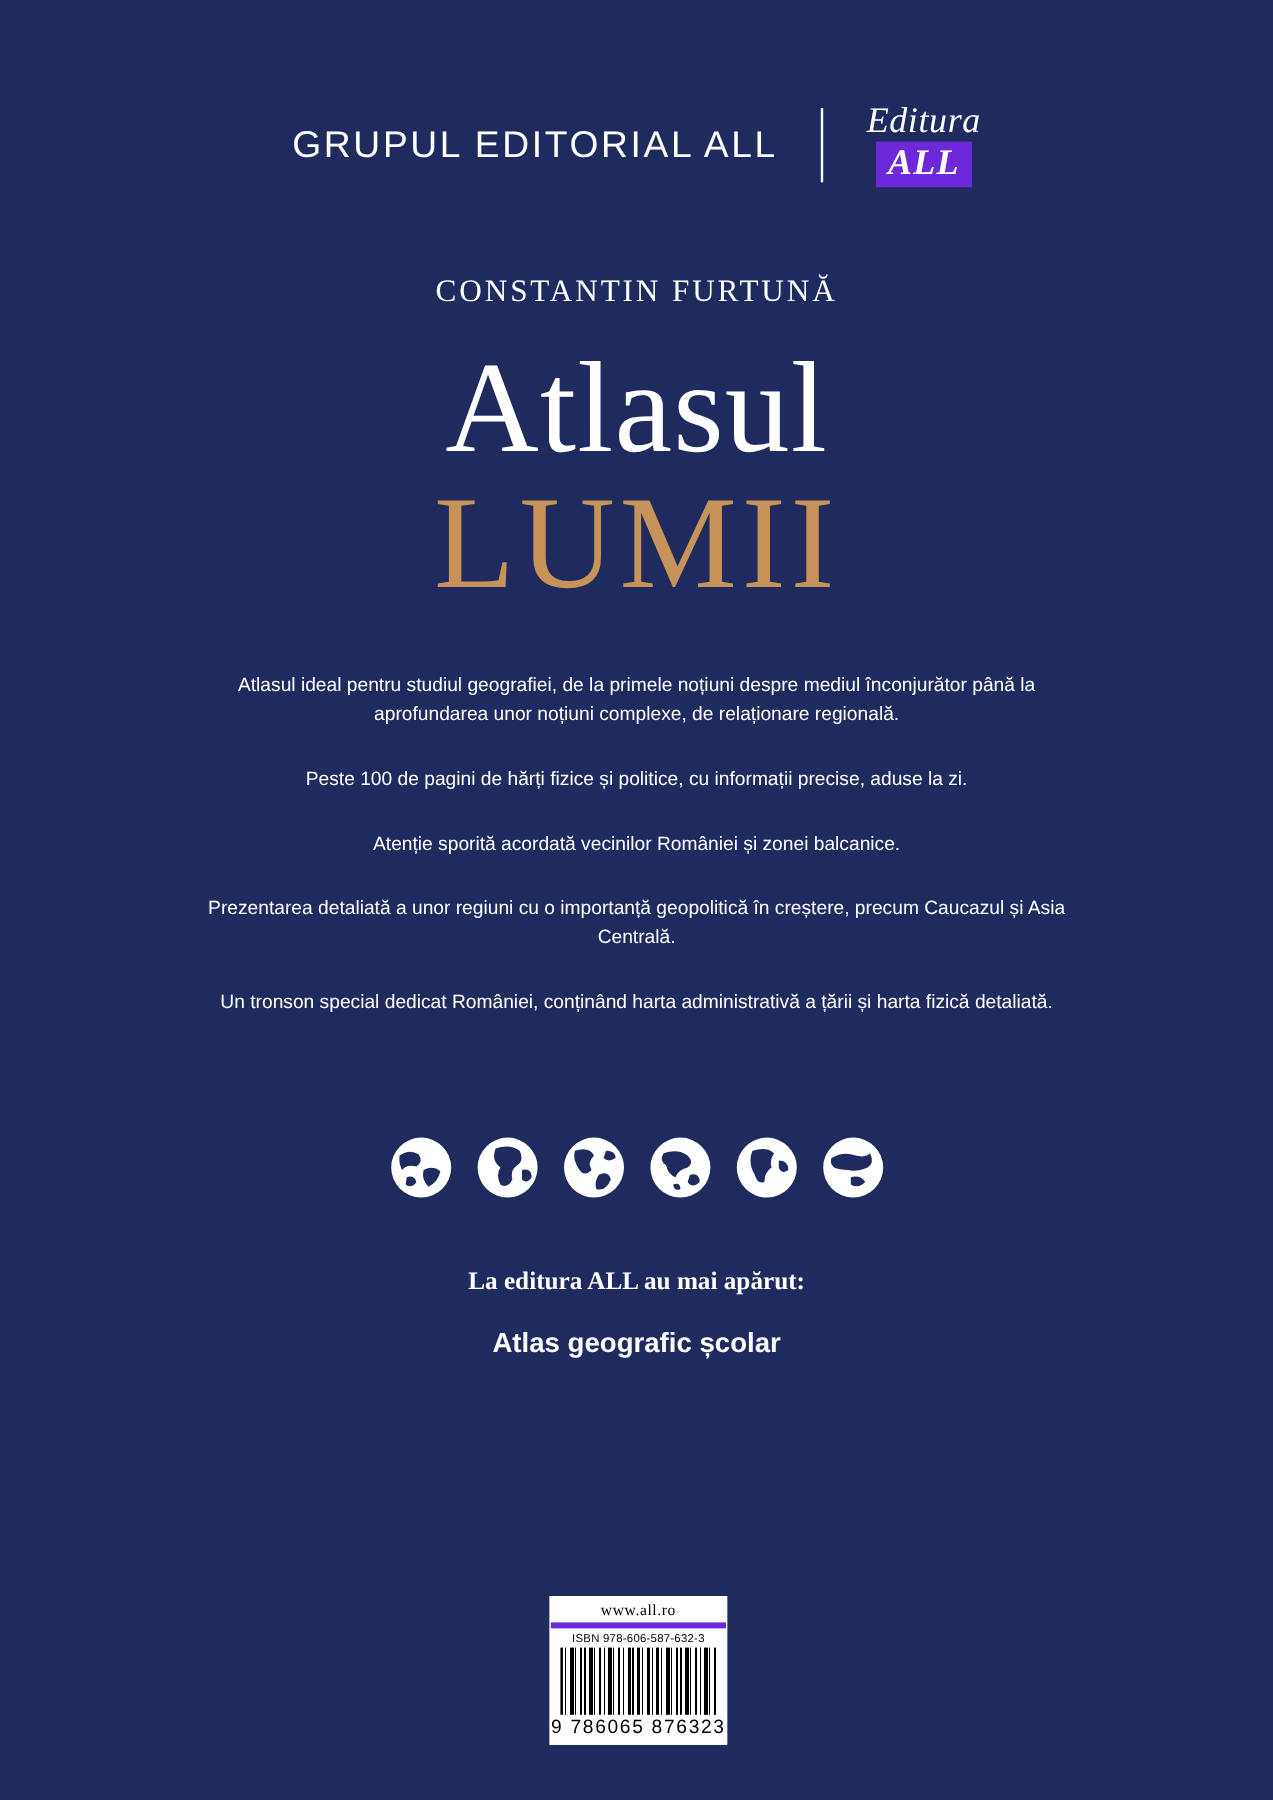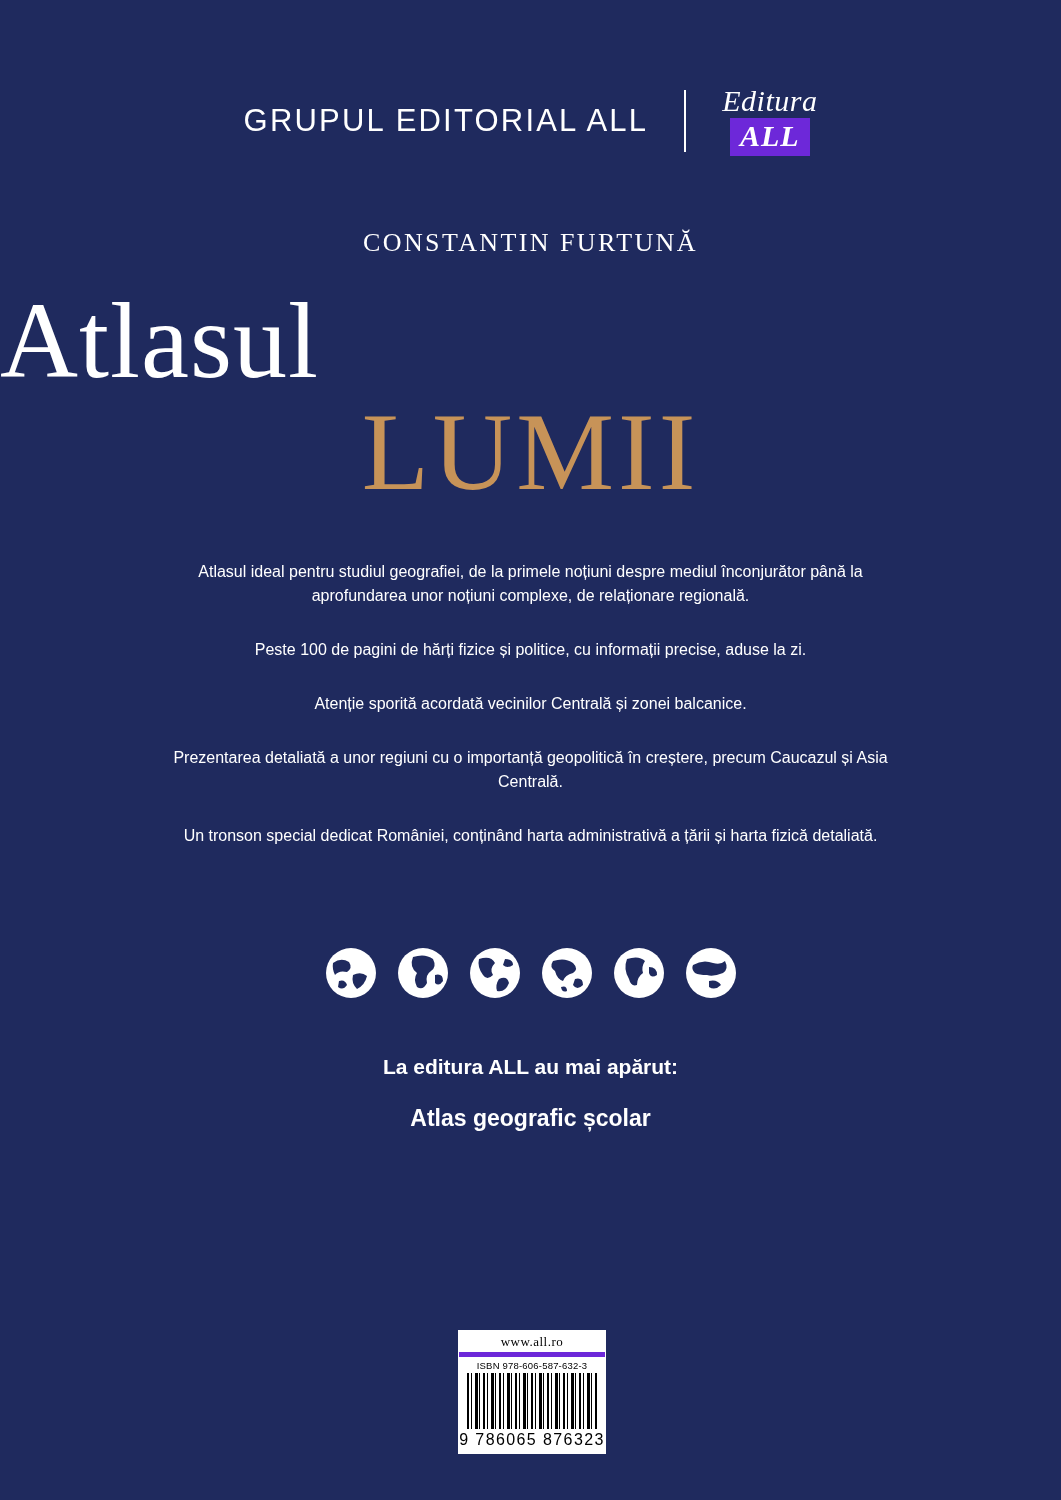--- a/index.html
+++ b/index.html
@@ -82,20 +82,21 @@
     font-family: "Liberation Serif", serif;
     font-size: 26px;
     letter-spacing: 2.4px;
     color: #ffffff;
   }
   .title-main {
     position: absolute;
     top: 283px;
     left: 0;
     width: 1061px;
+    text-align: center;
     font-family: "Liberation Serif", serif;
     font-size: 108px;
     line-height: 115px;
     color: #ffffff;
     letter-spacing: 1px;
   }
   .title-sub {
     position: absolute;
     top: 392px;
     left: 0;
@@ -149,20 +150,21 @@
     top: 1055px;
     left: 0;
     width: 1061px;
     text-align: center;
   }
   .also .also-lead {
     font-size: 21px;
     font-weight: 700;
     color: #ffffff;
     margin-bottom: 26px;
+    font-family: Liberation Serif, serif;
   }
   .also .also-item {
     font-size: 23px;
     font-weight: 700;
     color: #ffffff;
     margin-bottom: 22px;
   }
 
   
   .barcode-block {
@@ -224,21 +226,21 @@
     </div>
   </div>
 
   <div class="author">CONSTANTIN FURTUNĂ</div>
   <div class="title-main">Atlasul</div>
   <div class="title-sub">LUMII</div>
 
   <div class="blurb">
     <p>Atlasul ideal pentru studiul geografiei, de la primele noțiuni despre mediul înconjurător până la aprofundarea unor noțiuni complexe, de relaționare regională.</p>
     <p>Peste 100 de pagini de hărți fizice și politice, cu informații precise, aduse la zi.</p>
-    <p>Atenție sporită acordată vecinilor Centrală și zonei balcanice.</p>
+    <p>Atenție sporită acordată vecinilor României și zonei balcanice.</p>
     <p>Prezentarea detaliată a unor regiuni cu o importanță geopolitică în creștere, precum Caucazul și Asia Centrală.</p>
     <p>Un tronson special dedicat României, conținând harta administrativă a țării și harta fizică detaliată.</p>
   </div>
 
   <div class="globes">
     <span class="globe">
       <svg viewBox="0 0 56 56" width="56" height="56" aria-hidden="true">
         <circle cx="28" cy="28" r="25" fill="#ffffff"></circle>
         <path d="M10 18 Q18 12 26 17 Q30 23 24 27 Q16 25 12 30 Q9 24 10 18 Z" fill="#1f2a5e"></path>
         <path d="M30 30 Q38 26 44 31 Q42 40 34 44 Q28 38 30 30 Z" fill="#1f2a5e"></path>

